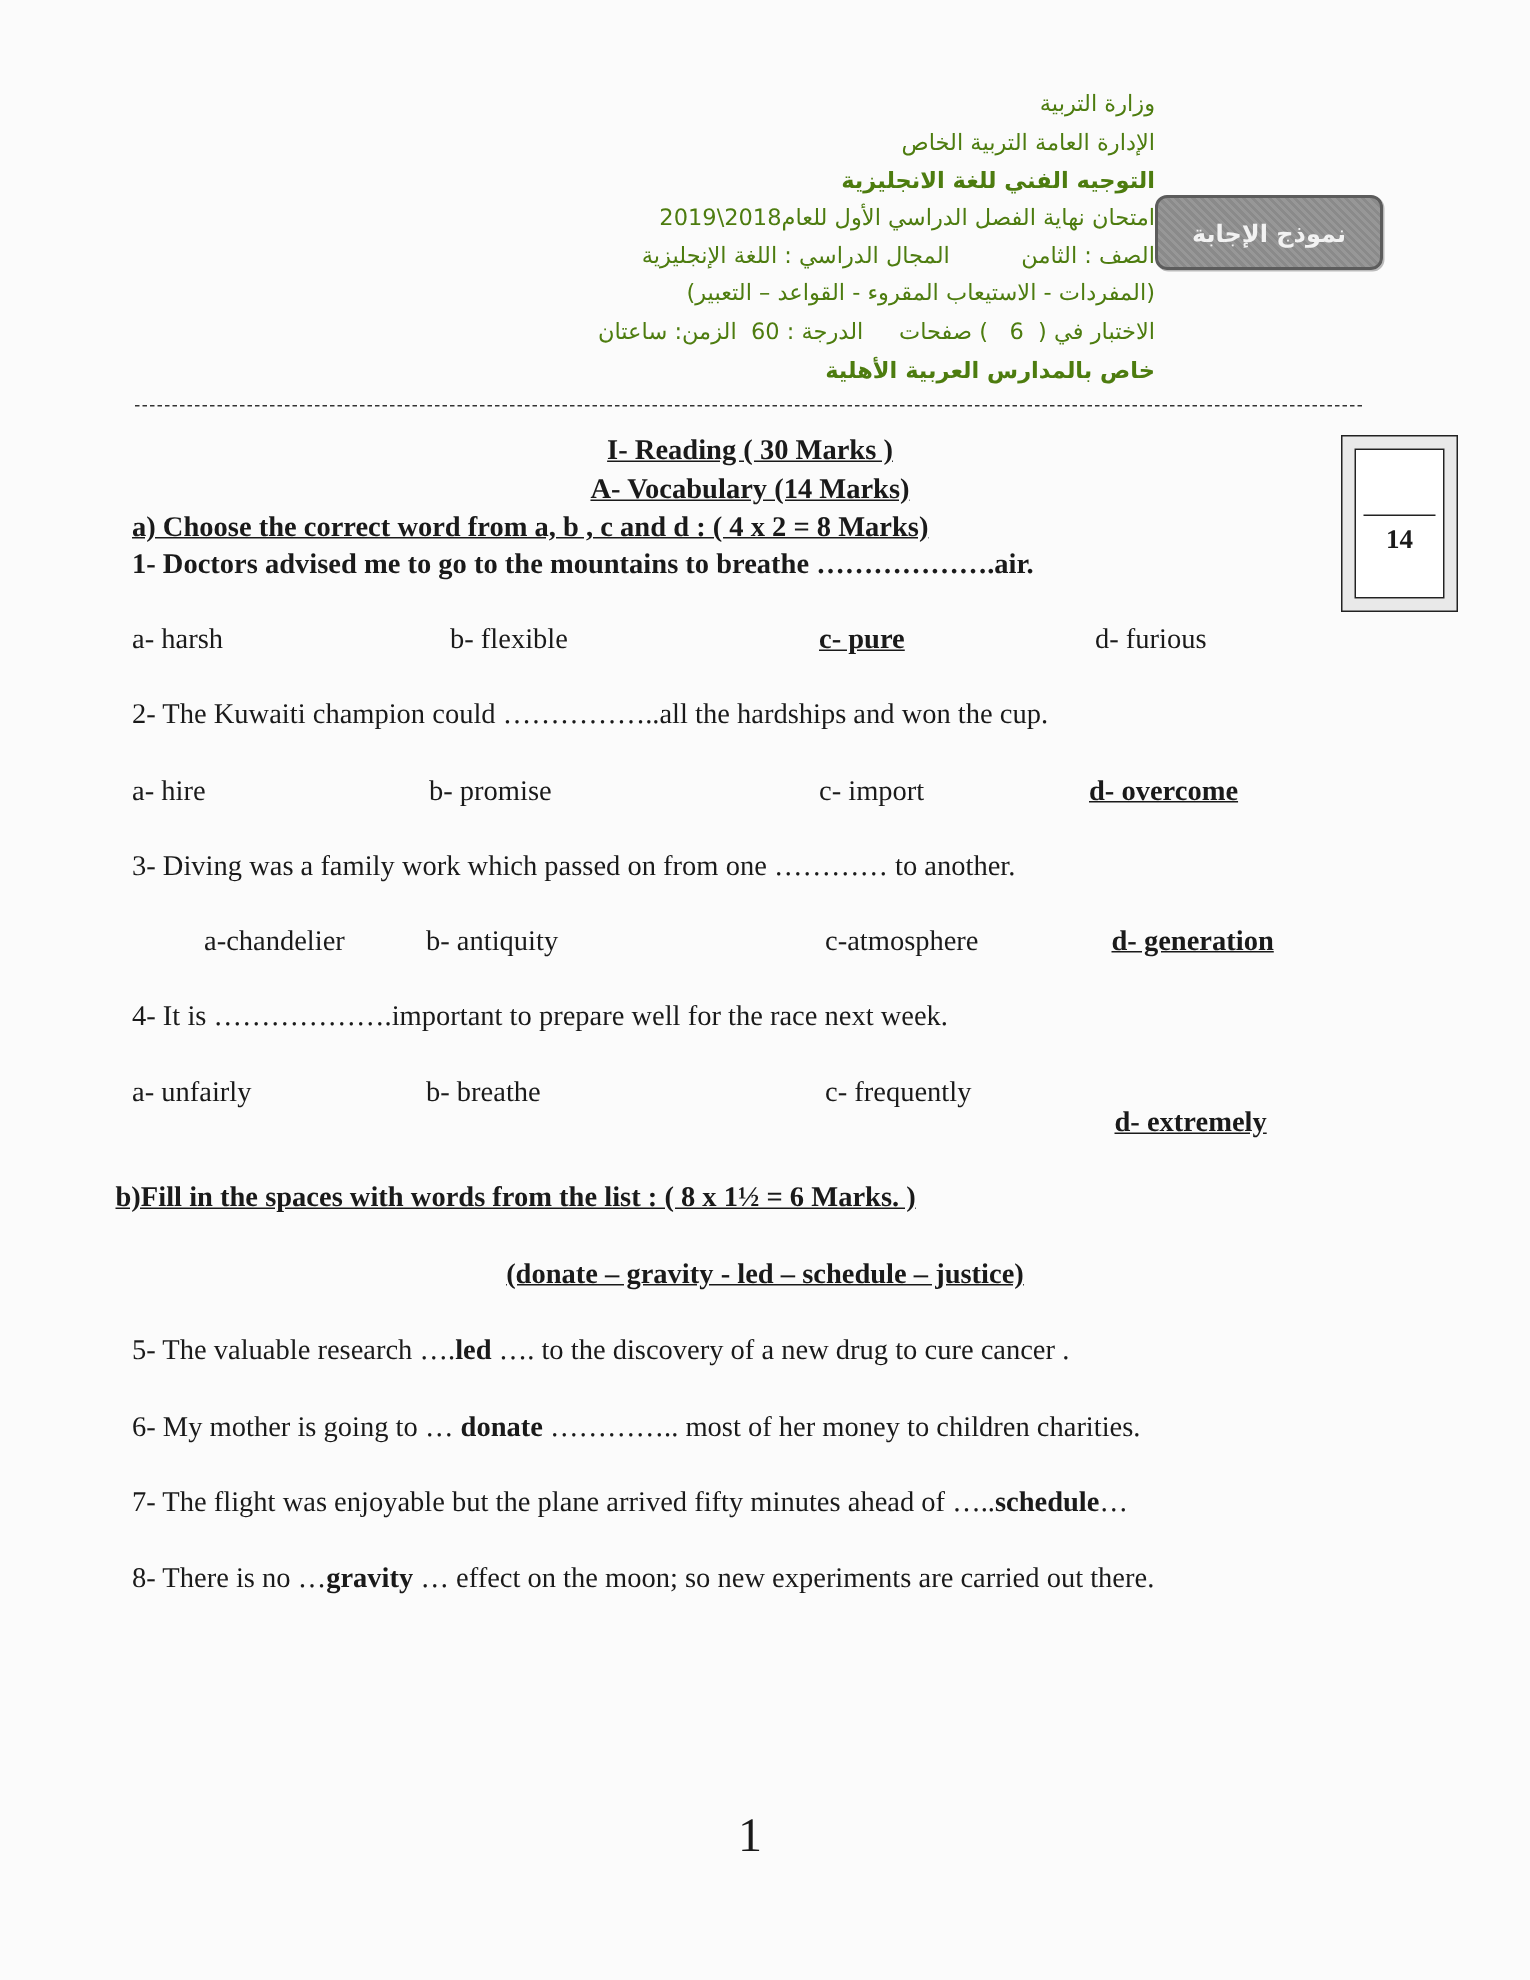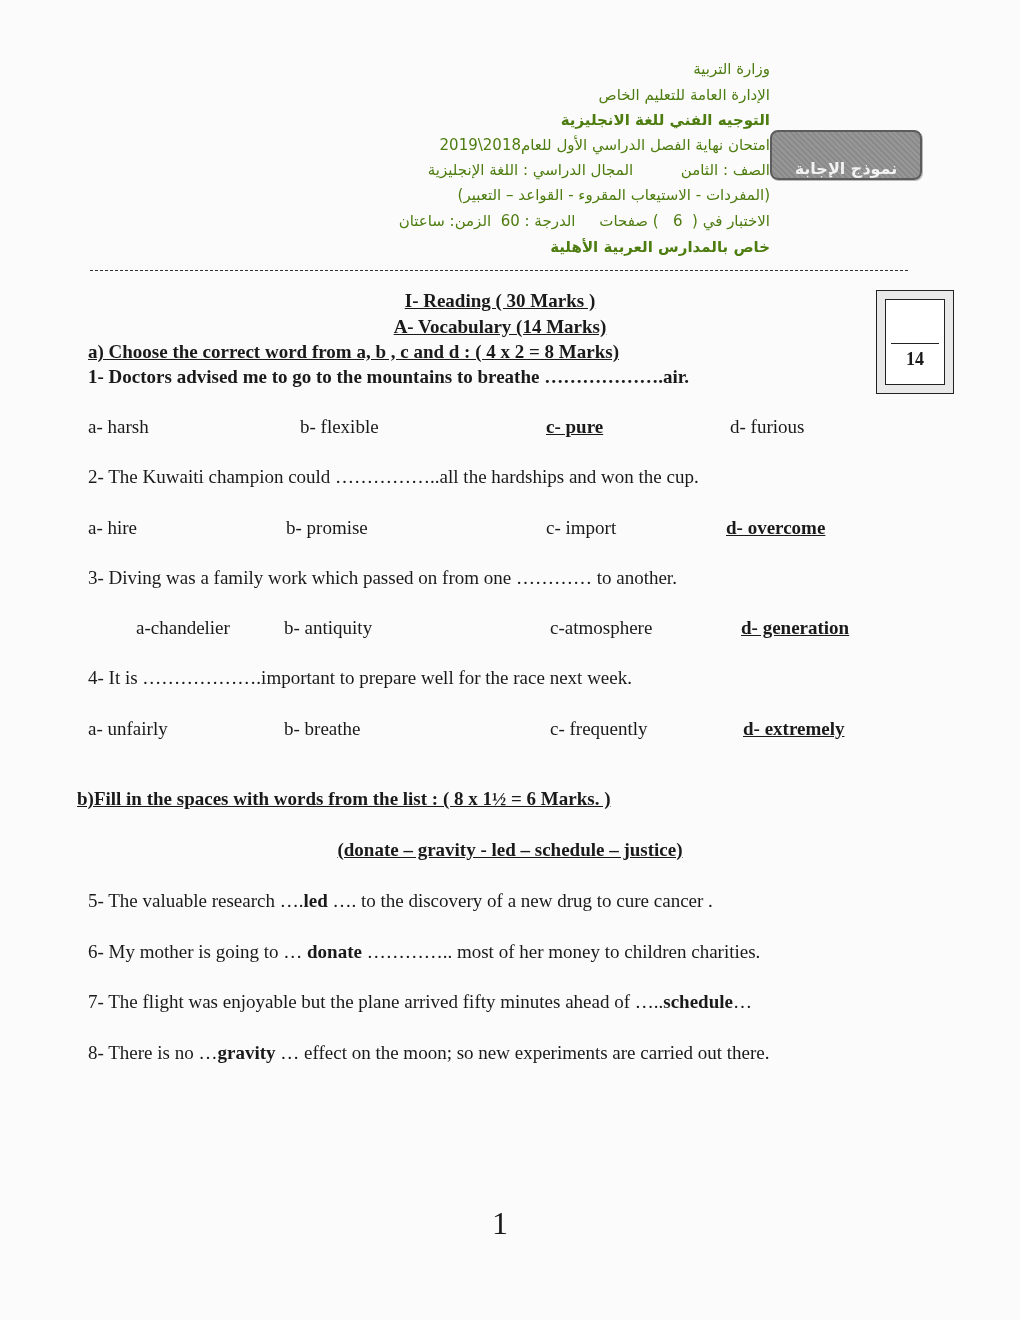--- a/index.html
+++ b/index.html
@@ -13,60 +13,60 @@
   .ar {
     font-family: "DejaVu Sans", "Liberation Sans", sans-serif;
     direction: rtl; text-align: right; font-size: 15px; color: #4d7c0f;
     left: 230px; width: 540px; white-space: nowrap;
   }
   .ar.bold { font-weight: bold; }
   .answer-badge {
     left: 770px; top: 130px; width: 148px; height: 46px;
     background: repeating-linear-gradient(45deg,#8a8a8a 0 2px,#979797 2px 4px);
     border: 2px solid #5c5c5c; border-radius: 8px;
-    display: flex; align-items: flex-end; justify-content: center;
+    display: flex; align-items: center; justify-content: center;
     box-shadow: 1px 1px 0 #bbb;
   }
   .answer-badge span {
     font-family: "DejaVu Sans", sans-serif; direction: rtl;
     color: #f2f2f2; font-size: 16px; font-weight: bold;
   }
   .divider {
     left: 90px; top: 270px; width: 818px; height: 0;
     border-top: 1px dashed #333;
   }
   .center-head {
     left: 200px; width: 600px; text-align: center;
     font-weight: bold; text-decoration: underline; font-size: 19px;
   }
   .sub-head {
     left: 88px; font-weight: bold; text-decoration: underline; font-size: 19px; white-space: nowrap;
   }
   .score-box {
-    left: 876px; top: 290px; width: 78px; height: 104px;
+    left: 894px; top: 290px; width: 78px; height: 118px;
     border: 1px solid #222; box-sizing: border-box; background: #e9e9e9;
   }
   .score-inner {
     position: absolute; left: 8px; top: 8px; right: 8px; bottom: 8px;
     background: #fff; border: 1px solid #222;
   }
   .score-line { position: absolute; left: 14px; right: 14px; top: 52px; border-top: 1px solid #222; }
   .score-val { position: absolute; left: 0; right: 0; top: 58px; text-align: center; font-weight: bold; font-size: 18px; }
   .q { left: 88px; font-size: 19px; white-space: nowrap; }
   .opt { font-size: 19px; white-space: nowrap; }
   .opt.correct { font-weight: bold; text-decoration: underline; }
   .wordlist { left: 200px; width: 620px; text-align: center; font-size: 19px; font-weight: bold; text-decoration: underline; }
   .fill b { font-weight: bold; }
   .page-num { left: 470px; top: 1205px; width: 60px; text-align: center; font-size: 32px; }
 </style>
 </head>
 <body>
 
 <div class="abs ar" style="top:60px;">وزارة التربية</div>
-<div class="abs ar" style="top:86px;">الإدارة العامة للتعليم الخاص</div>
+<div class="abs ar" style="top:86px;">الإدارة العامة التربية الخاص</div>
 <div class="abs ar bold" style="top:111px;">التوجيه الفني للغة الانجليزية</div>
 <div class="abs ar" style="top:136px;">امتحان نهاية الفصل الدراسي الأول للعام2018\2019</div>
 <div class="abs ar" style="top:161px;white-space:pre;">الصف : الثامن          المجال الدراسي : اللغة الإنجليزية</div>
 <div class="abs ar" style="top:186px;">(المفردات - الاستيعاب المقروء - القواعد – التعبير)</div>
 <div class="abs ar" style="top:212px;white-space:pre;">الاختبار في (  6   ) صفحات     الدرجة : 60  الزمن: ساعتان</div>
 <div class="abs ar bold" style="top:238px;">خاص بالمدارس العربية الأهلية</div>
 
 <div class="abs answer-badge">
   <span>نموذج الإجابة</span>
 </div>
@@ -98,21 +98,21 @@
 <div class="abs q" style="top:567px;">3- Diving was a family work which passed on from one ………… to another.</div>
 <div class="abs opt" style="left:92px;top:617px;margin-left:44px;">a-chandelier</div>
 <div class="abs opt" style="left:284px;top:617px;">b- antiquity</div>
 <div class="abs opt" style="left:550px;top:617px;text-align:center;">c-atmosphere</div>
 <div class="abs opt correct" style="left:741px;top:617px;">d- generation</div>
 
 <div class="abs q" style="top:667px;">4- It is ……………….important to prepare well for the race next week.</div>
 <div class="abs opt" style="left:88px;top:718px;">a- unfairly</div>
 <div class="abs opt" style="left:284px;top:718px;">b- breathe</div>
 <div class="abs opt" style="left:550px;top:718px;">c- frequently</div>
-<div class="abs opt correct" style="left:743px;top:718px;">d- extremely</div>
+<div class="abs opt correct" style="left:743px;top:738px;">d- extremely</div>
 
 <div class="abs sub-head" style="left:77px;top:788px;">b)Fill in the spaces with words from the list : ( 8 x 1½ = 6 Marks. )</div>
 <div class="abs wordlist" style="top:839px;">(donate  – gravity  - led  – schedule  – justice)</div>
 
 <div class="abs q fill" style="top:890px;">
   <span>5- The valuable research ….</span><b>led</b><span> …. to the discovery of a new drug to cure cancer .</span>
 </div>
 <div class="abs q fill" style="top:941px;">
   <span>6- My mother is going to … </span><b>donate</b><span> ………….. most of her money to children charities.</span>
 </div>

